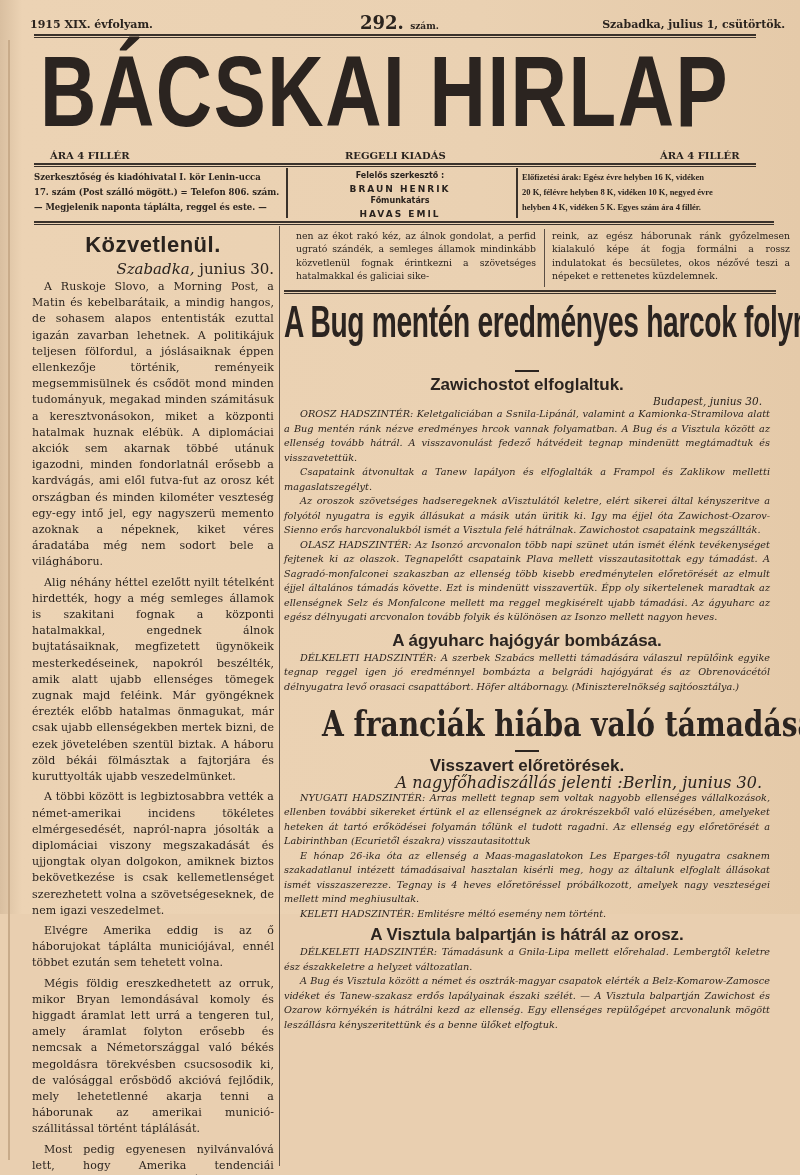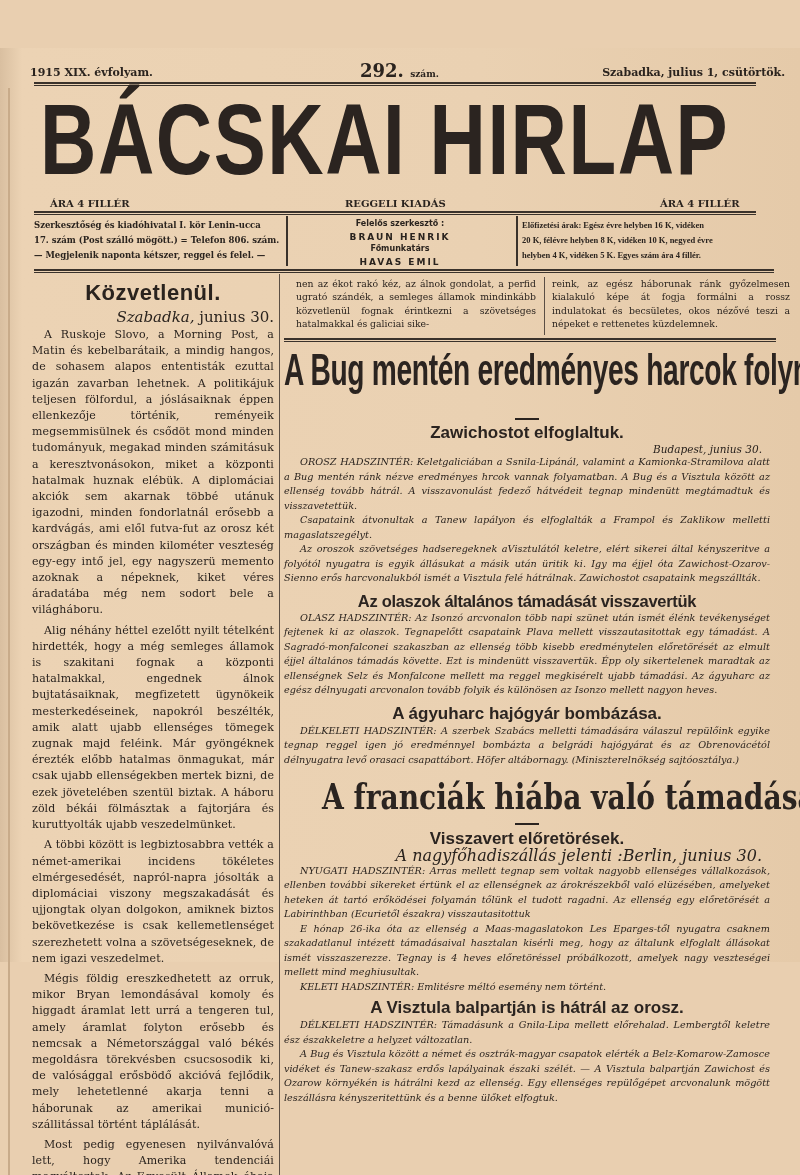--- a/index.html
+++ b/index.html
@@ -6,21 +6,20 @@
   html, body { width: 800px; height: 1175px; overflow: hidden; }
   body {
     background: #e9cfb0;
     font-family: "DejaVu Serif", serif;
     color: #2a231e;
     position: relative;
   }
   .page {
     position: absolute; left: 0; top: 0; width: 800px; height: 914px;
     background: linear-gradient(90deg, #d9bfa0 0px, #ecd3b4 22px, #ead1b2 60%, #e5caa9 100%);
-    margin-top: 48px;
   }
   .page-edge {
     position: absolute; left: 8px; top: 40px; width: 2px; height: 1120px;
     background: #c8ab8a;
   }
   
   .topline {
     position: absolute; left: 30px; top: 14px; width: 755px; height: 20px;
     font-family: "DejaVu Serif", serif; font-weight: bold; font-size: 11px;
   }
@@ -110,21 +109,21 @@
 
   <div class="subline" style="left:50px;">ÁRA 4 FILLÉR</div>
   <div class="subline" style="left:345px;">REGGELI KIADÁS</div>
   <div class="subline" style="left:660px;">ÁRA 4 FILLÉR</div>
 
   <div class="rule-double" style="left:34px; top:163px; width:722px;"></div>
 
   <div class="infobox" style="left:34px; width:246px;">
     <div>Szerkesztőség és kiadóhivatal I. kör Lenin-ucca</div>
     <div>17. szám (Post szálló mögött.) = Telefon 806. szám.</div>
-    <div>— Megjelenik naponta kétszer, reggel és felel. —</div>
+    <div>— Megjelenik naponta táplálta, reggel és este. —</div>
   </div>
   <div class="vrule" style="left:286px; top:168px; height:50px;"></div>
   <div class="infobox mid" style="left:290px; width:220px;">
     <div>Felelős szerkesztő :</div>
     <div class="name">BRAUN HENRIK</div>
     <div>Főmunkatárs</div>
     <div class="name">HAVAS EMIL</div>
   </div>
   <div class="vrule" style="left:516px; top:168px; height:50px;"></div>
   <div class="infobox" style="left:522px; width:250px;font-family:Liberation Serif, serif;">
@@ -133,20 +132,21 @@
     <div>helyben 4 K, vidéken 5 K. Egyes szám ára 4 fillér.</div>
   </div>
   <div class="rule-double" style="left:34px; top:221px; width:740px;"></div>
 
   <div class="leftcol">
     <h2>Közvetlenül.</h2>
     <div class="dateline"><i>Szabadka,</i> <span>junius 30.</span></div>
     <p>A Ruskoje Slovo, a Morning Post, a Matin és kebelbarátaik, a mindig hangos, de sohasem alapos ententisták ezuttal igazán zavarban lehetnek. A politikájuk teljesen fölfordul, a jóslásaiknak éppen ellenkezője történik, reményeik megsemmisülnek és csődöt mond minden tudományuk, megakad minden számitásuk a keresztvonásokon, miket a központi hatalmak huznak elébük. A diplomáciai akciók sem akarnak többé utánuk igazodni, minden fondorlatnál erősebb a kardvágás, ami elől futva-fut az orosz két országban és minden kilométer veszteség egy-egy intő jel, egy nagyszerü memento azoknak a népeknek, kiket véres áradatába még nem sodort bele a világháboru.</p>
     <p>Alig néhány héttel ezelőtt nyilt tételként hirdették, hogy a még semleges államok is szakitani fognak a központi hatalmakkal, engednek álnok bujtatásaiknak, megfizetett ügynökeik mesterkedéseinek, napokról beszélték, amik alatt ujabb ellenséges tömegek zugnak majd feléink. Már gyöngéknek érezték előbb hatalmas önmagukat, már csak ujabb ellenségekben mertek bizni, de ezek jövetelében szentül biztak. A háboru zöld békái fölmásztak a fajtorjára és kuruttyolták ujabb veszedelmünket.</p>
     <p>A többi között is legbiztosabbra vették a német-amerikai incidens tökéletes elmérgesedését, napról-napra jósolták a diplomáciai viszony megszakadását és ujjongtak olyan dolgokon, amiknek biztos bekövetkezése is csak kellemetlenséget szerezhetett volna a szövetségeseknek, de nem igazi veszedelmet.</p>
+    <p>Elvégre Amerika eddig is az ő háborujokat táplálta municiójával, ennél többet ezután sem tehetett volna.</p>
     <p>Mégis földig ereszkedhetett az orruk, mikor Bryan lemondásával komoly és higgadt áramlat lett urrá a tengeren tul, amely áramlat folyton erősebb és nemcsak a Németországgal való békés megoldásra törekvésben csucsosodik ki, de valósággal erősbödő akcióvá fejlődik, mely lehetetlenné akarja tenni a háborunak az amerikai munició-szállitással történt táplálását.</p>
     <p>Most pedig egyenesen nyilvánvalóvá lett, hogy Amerika tendenciái megváltoztak. Az Egyesült Államok óhaja szerint közvetlenül akar tárgyalni a vitás kérdések felett Németországgal. Ez az óhaj azt jelenti, hogy a közvetlen tárgyalások mentesek lesznek minden mellékgondolattól, a nyilt és egyenes szó fog uralkodni a tárgyalásokon, ki lesz zárva az intrika, a félreértés és meg lesz minden lehetősége az okos és megfontolt elintézésnek. Ez az elintézés pedig csak békés lehet, mert ez felel meg — nem az entente, hanem az egyesült Államok érdekeinek.</p>
 
   </div>
   <div class="vrule-thin" style="left:279px; top:226px; height:940px;"></div>
 
   <div class="contcols">
     <div class="c1">
         <p>nen az ékot rakó kéz, az álnok gondolat, a perfid ugrató szándék, a semleges államok mindinkább közvetlenül fognak érintkezni a szövetséges hatalmakkal és galiciai sike-</p>
       </div>
@@ -160,21 +160,20 @@
   <div class="rightmain">
     <div class="banner">A Bug mentén eredményes harcok folynak</div>
     <div class="dash" style="margin-top:22px;"></div>
     <div class="subhead" style="font-size:17px; margin-top:3px;">Zawichostot elfoglaltuk.</div>
     <div class="rdate">Budapest, junius 30.</div>
     <div class="it">
       <div><span class="ind"></span><span>OROSZ HADSZINTÉR: Keletgaliciában a Ssnila-Lipánál, valamint a Kamionka-Stramilova alatt a Bug mentén ránk nézve eredményes hrcok vannak folyamatban. A Bug és a Visztula között az ellenség tovább hátrál. A visszavonulást fedező hátvédeit tegnap mindenütt megtámadtuk és visszavetettük.</span></div>
       <div><span class="ind"></span><span>Csapataink átvonultak a Tanew lapályon és elfoglalták a Frampol és Zaklikow melletti magaslatszegélyt.</span></div>
       <div><span class="ind"></span><span>Az oroszok szövetséges hadseregeknek aVisztulától keletre, elért sikerei által kényszeritve a folyótól nyugatra is egyik állásukat a másik után üritik ki. Igy ma éjjel óta Zawichost-Ozarov-Sienno erős harcvonalukból ismét a Visztula felé hátrálnak. Zawichostot csapataink megszállták.</span></div>
     </div>
-    <div class="subhead" style="font-size:16.5px; margin-top:6px; white-space:nowrap; letter-spacing:-0.3px;">Az olaszok általános támadását visszavertük</div>
     <div class="it"><span class="ind"></span><span>OLASZ HADSZINTÉR: Az Isonzó arcvonalon több napi szünet után ismét élénk tevékenységet fejtenek ki az olaszok. Tegnapelőtt csapataink Plava mellett visszautasitottak egy támadást. A Sagradó-monfalconei szakaszban az ellenség több kisebb eredménytelen előretörését az elmult éjjel általános támadás követte. Ezt is mindenütt visszavertük. Épp oly sikertelenek maradtak az ellenségnek Selz és Monfalcone mellett ma reggel megkisérelt ujabb támadási. Az ágyuharc az egész délnyugati arcvonalon tovább folyik és különösen az Isonzo mellett nagyon heves.</span></div>
     <div class="subhead" style="font-size:17px; margin-top:6px;">A ágyuharc hajógyár bombázása.</div>
     <div class="it"><span class="ind"></span><span>DÉLKELETI HADSZINTÉR: A szerbek Szabács melletti támadására válaszul repülőink egyike tegnap reggel igen jó eredménnyel bombázta a belgrádi hajógyárat és az Obrenovácétól délnyugatra levő orasaci csapattábort. Höfer altábornagy. (Miniszterelnökség sajtóosztálya.)</span></div>
     <div class="script-banner" style="margin-top:6px; margin-left:38px;">A franciák hiába való támadásai.</div>
     <div class="dash" style="margin-top:4px;"></div>
     <div class="subhead" style="font-size:17px; margin-top:4px;">Visszavert előretörések.</div>
     <div class="it" style="display:flex; justify-content:flex-end; padding:0 8px 0 16px; font-size:16px;">
       <span>A nagyfőhadiszállás jelenti :</span>
       <span>Berlin, junius 30.</span>
     </div>

